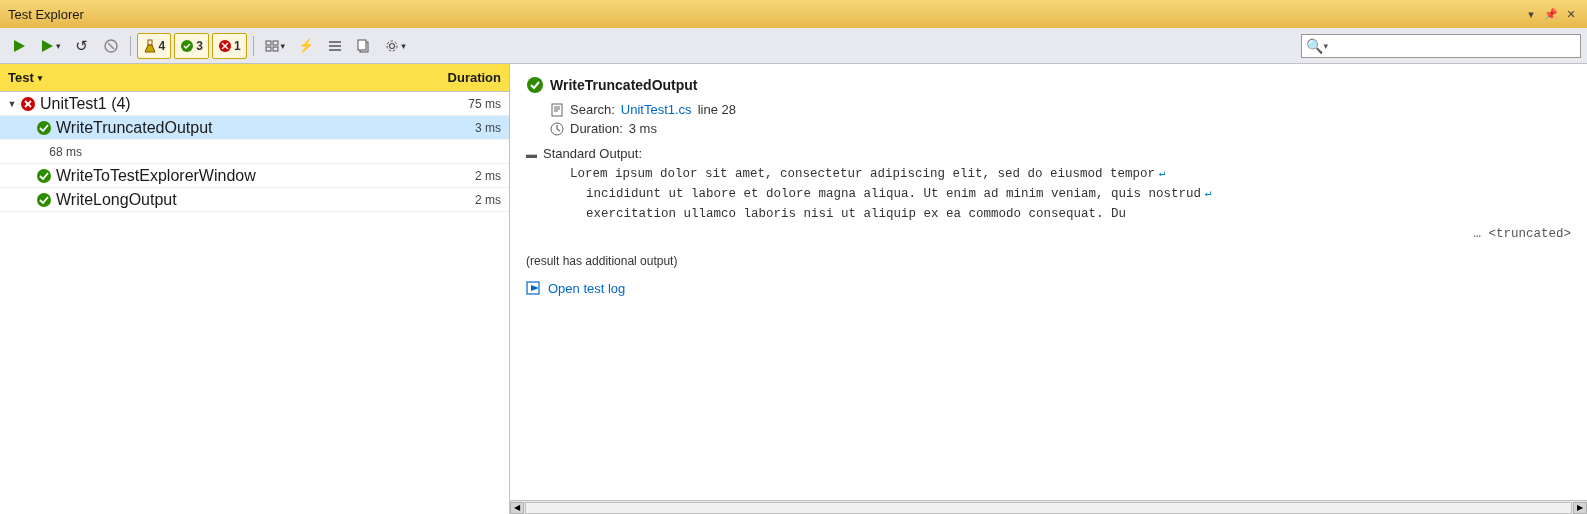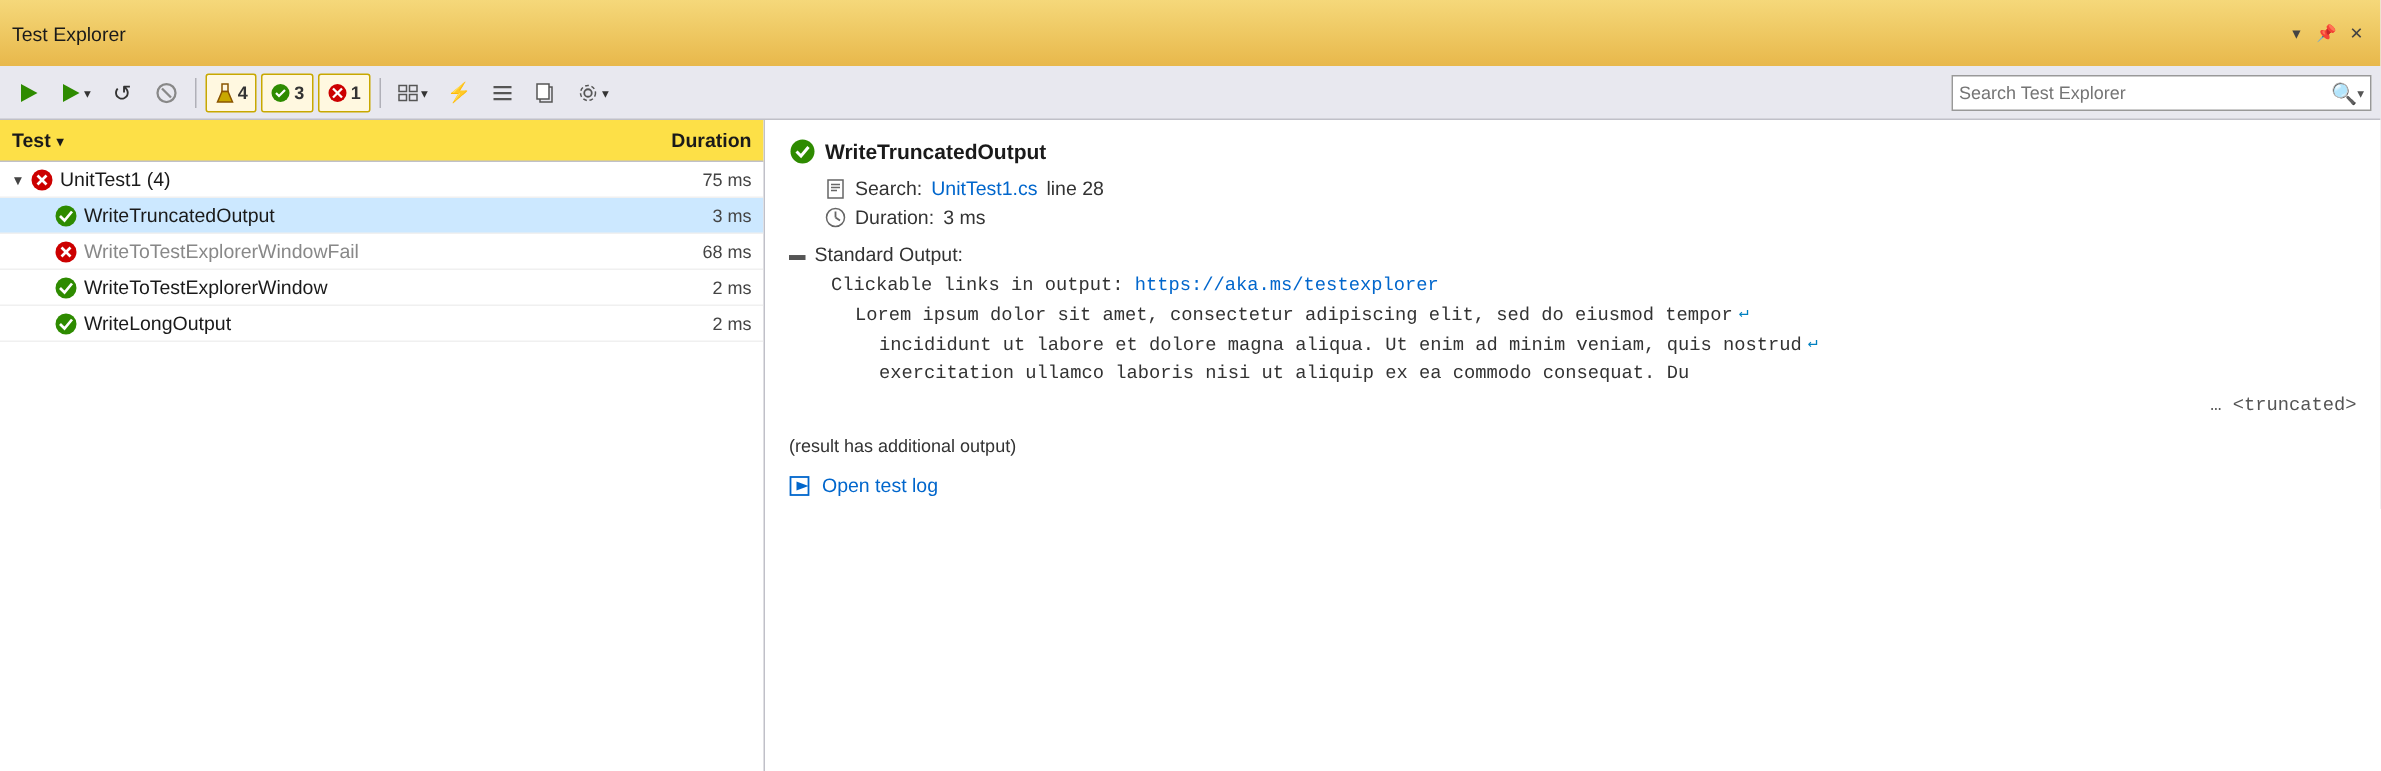--- a/index.html
+++ b/index.html
@@ -1,21 +1,21 @@
 <!DOCTYPE html>
 <html><head>
   <meta charset="utf-8">
   <style>
     * { box-sizing: border-box; margin: 0; padding: 0; }
     body { font-family: 'Segoe UI', sans-serif; font-size: 13px; background: #d6d6d6; width: 1587px; height: 514px; overflow: hidden; }
 
     
     .title-bar {
       background: linear-gradient(to bottom, #f5d87a, #e8b84b);
-      height: 44px;
+      height: 28px;
       display: flex;
       align-items: center;
       padding: 0 8px;
       justify-content: space-between;
     }
     .title-bar-left {
       display: flex;
       align-items: center;
       gap: 6px;
     }
@@ -171,21 +171,21 @@
     .indent { width: 16px; min-width: 16px; display: inline-block; }
     .expand-btn {
       width: 16px;
       min-width: 16px;
       display: inline-flex;
       align-items: center;
       justify-content: center;
       font-size: 9px;
       color: #444;
     }
-    .test-name { font-size: 13px; color: #1a1a1a; white-space: nowrap; }
+    .test-name { font-size: 16px; color: #1a1a1a; white-space: nowrap; }
     .test-name.fail { color: #888; }
 
     
     .right-panel {
       flex: 1;
       display: flex;
       flex-direction: column;
       background: white;
       overflow: hidden;
     }
@@ -411,21 +411,20 @@
     <svg width="14" height="14" viewBox="0 0 14 14">
       <circle cx="7" cy="7" r="2.5" fill="none" stroke="#555" stroke-width="1.2"></circle>
       <circle cx="7" cy="7" r="5" fill="none" stroke="#555" stroke-width="1" stroke-dasharray="2.5 1.8"></circle>
     </svg>
     <span style="font-size:9px;">▾</span>
   </div>
 
   <div class="toolbar-spacer"></div>
 
   <div class="search-box">
-    <input class="search-input" type="text" placeholder="Search Test Explorer" style="">
     <span class="search-icon-btn">🔍</span>
     <span style="font-size:9px; color:#555;">▾</span>
   </div>
 </div>
 
 <div class="main-area">
 
   <div class="left-panel">
 
     <div class="test-list-header">
@@ -458,30 +457,20 @@
           <svg width="16" height="16" viewBox="0 0 16 16" style="margin-right:4px; min-width:16px;">
             <circle cx="8" cy="8" r="7" fill="#2e8b00"></circle>
             <polyline points="4,8 7,11 12,5" fill="none" stroke="white" stroke-width="1.8"></polyline>
           </svg>
           <span class="test-name">WriteTruncatedOutput</span>
         </div>
         <div class="test-row-duration">3 ms</div>
       </div>
 
       <div class="test-row">
-        <div class="test-row-content">
-          <span class="indent"></span>
-          <span class="indent"></span>
-          <svg width="16" height="16" viewBox="0 0 16 16" style="margin-right:4px; min-width:16px;">
-            <circle cx="8" cy="8" r="7" fill="#cc0000"></circle>
-            <line x1="5" y1="5" x2="11" y2="11" stroke="white" stroke-width="1.8"></line>
-            <line x1="11" y1="5" x2="5" y2="11" stroke="white" stroke-width="1.8"></line>
-          </svg>
-          <span class="test-name fail">WriteToTestExplorerWindowFail</span>
-        </div>
         <div class="test-row-duration">68 ms</div>
       </div>
 
       <div class="test-row">
         <div class="test-row-content">
           <span class="indent"></span>
           <span class="indent"></span>
           <svg width="16" height="16" viewBox="0 0 16 16" style="margin-right:4px; min-width:16px;">
             <circle cx="8" cy="8" r="7" fill="#2e8b00"></circle>
             <polyline points="4,8 7,11 12,5" fill="none" stroke="white" stroke-width="1.8"></polyline>
@@ -542,27 +531,20 @@
       </div>
 
       <div class="detail-section">
         <div class="detail-section-header">
           <span class="collapse-btn">▬</span>
           <span>Standard Output:</span>
         </div>
 
         <div class="output-block">
 
-          <div class="output-line">
-            <span>
-              <span>Clickable links in output:</span>
-              <span> </span>
-              <a href="#" style="color:#0066cc; text-decoration:none;">https://aka.ms/testexplorer</a>
-            </span>
-          </div>
 
           <div class="output-line">
             <span style="margin-left:16px;">Lorem ipsum dolor sit amet, consectetur adipiscing elit, sed do eiusmod tempor</span>
             <span class="output-arrow">↵</span>
           </div>
 
           <div class="output-line">
             <span style="margin-left:32px;">incididunt ut labore et dolore magna aliqua. Ut enim ad minim veniam, quis nostrud</span>
             <span class="output-arrow">↵</span>
           </div>

